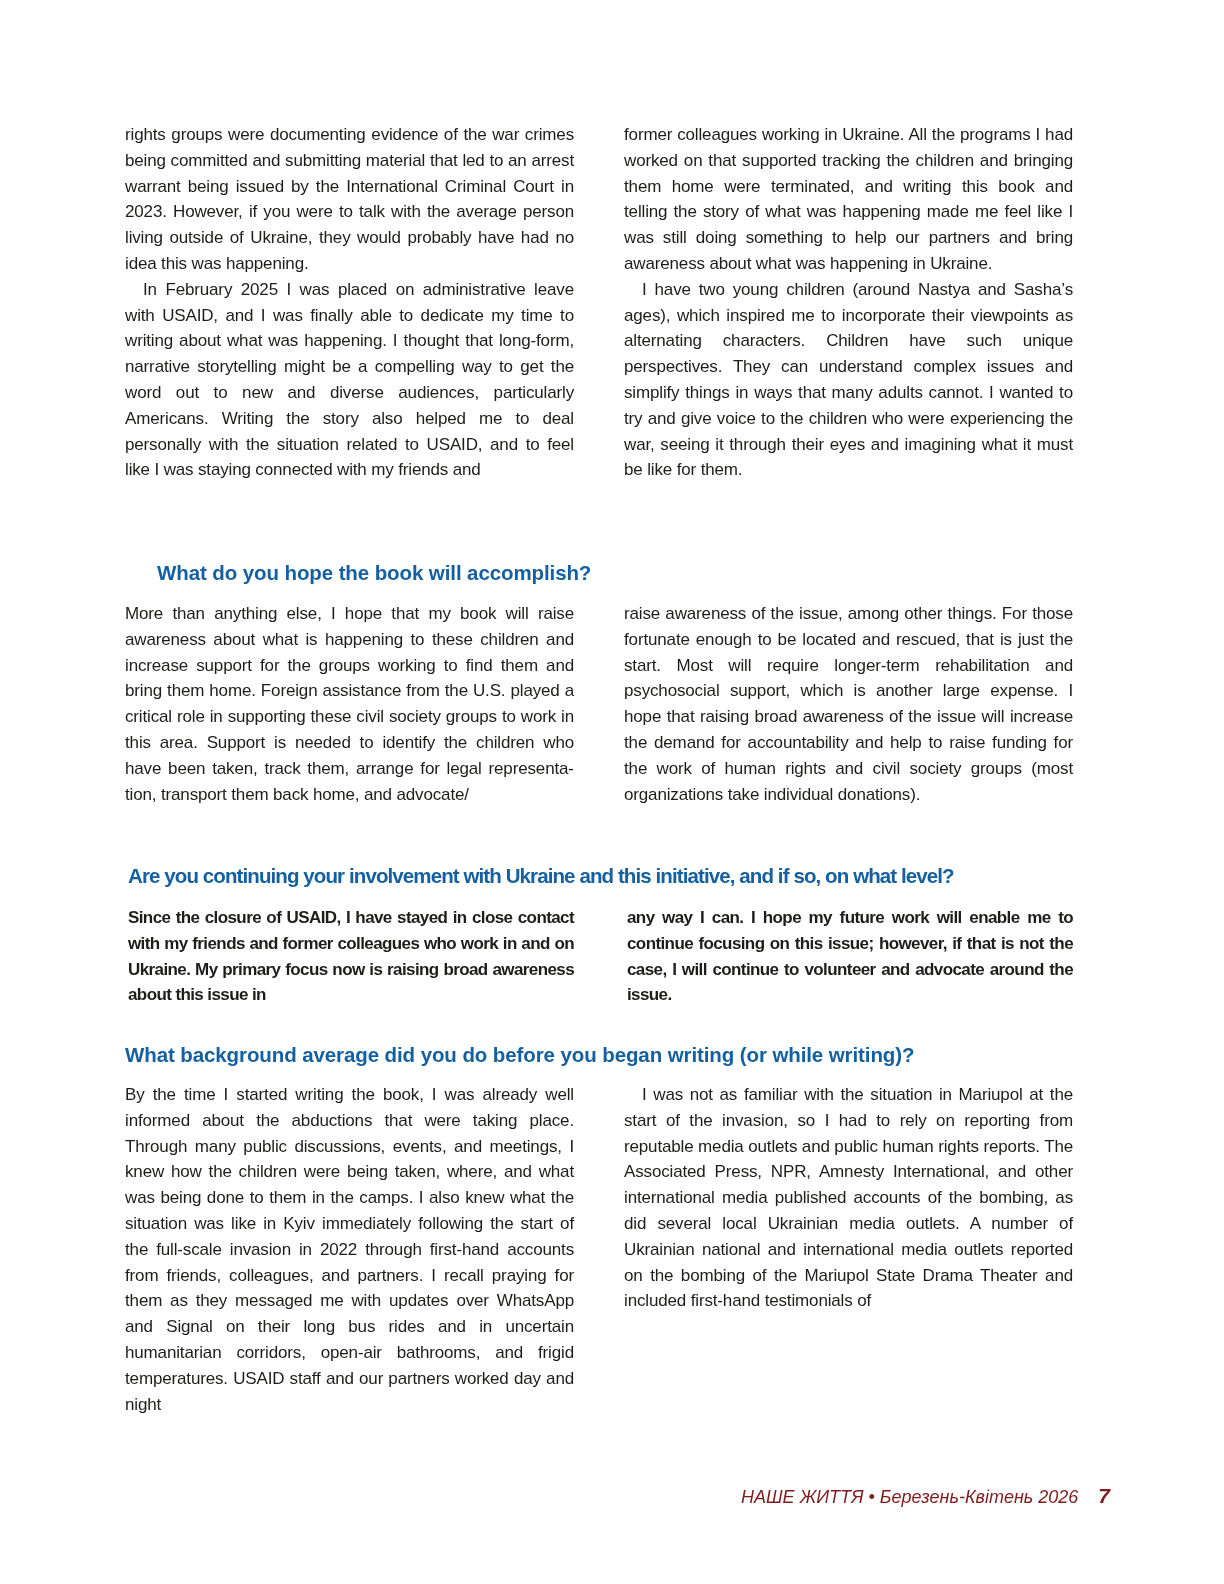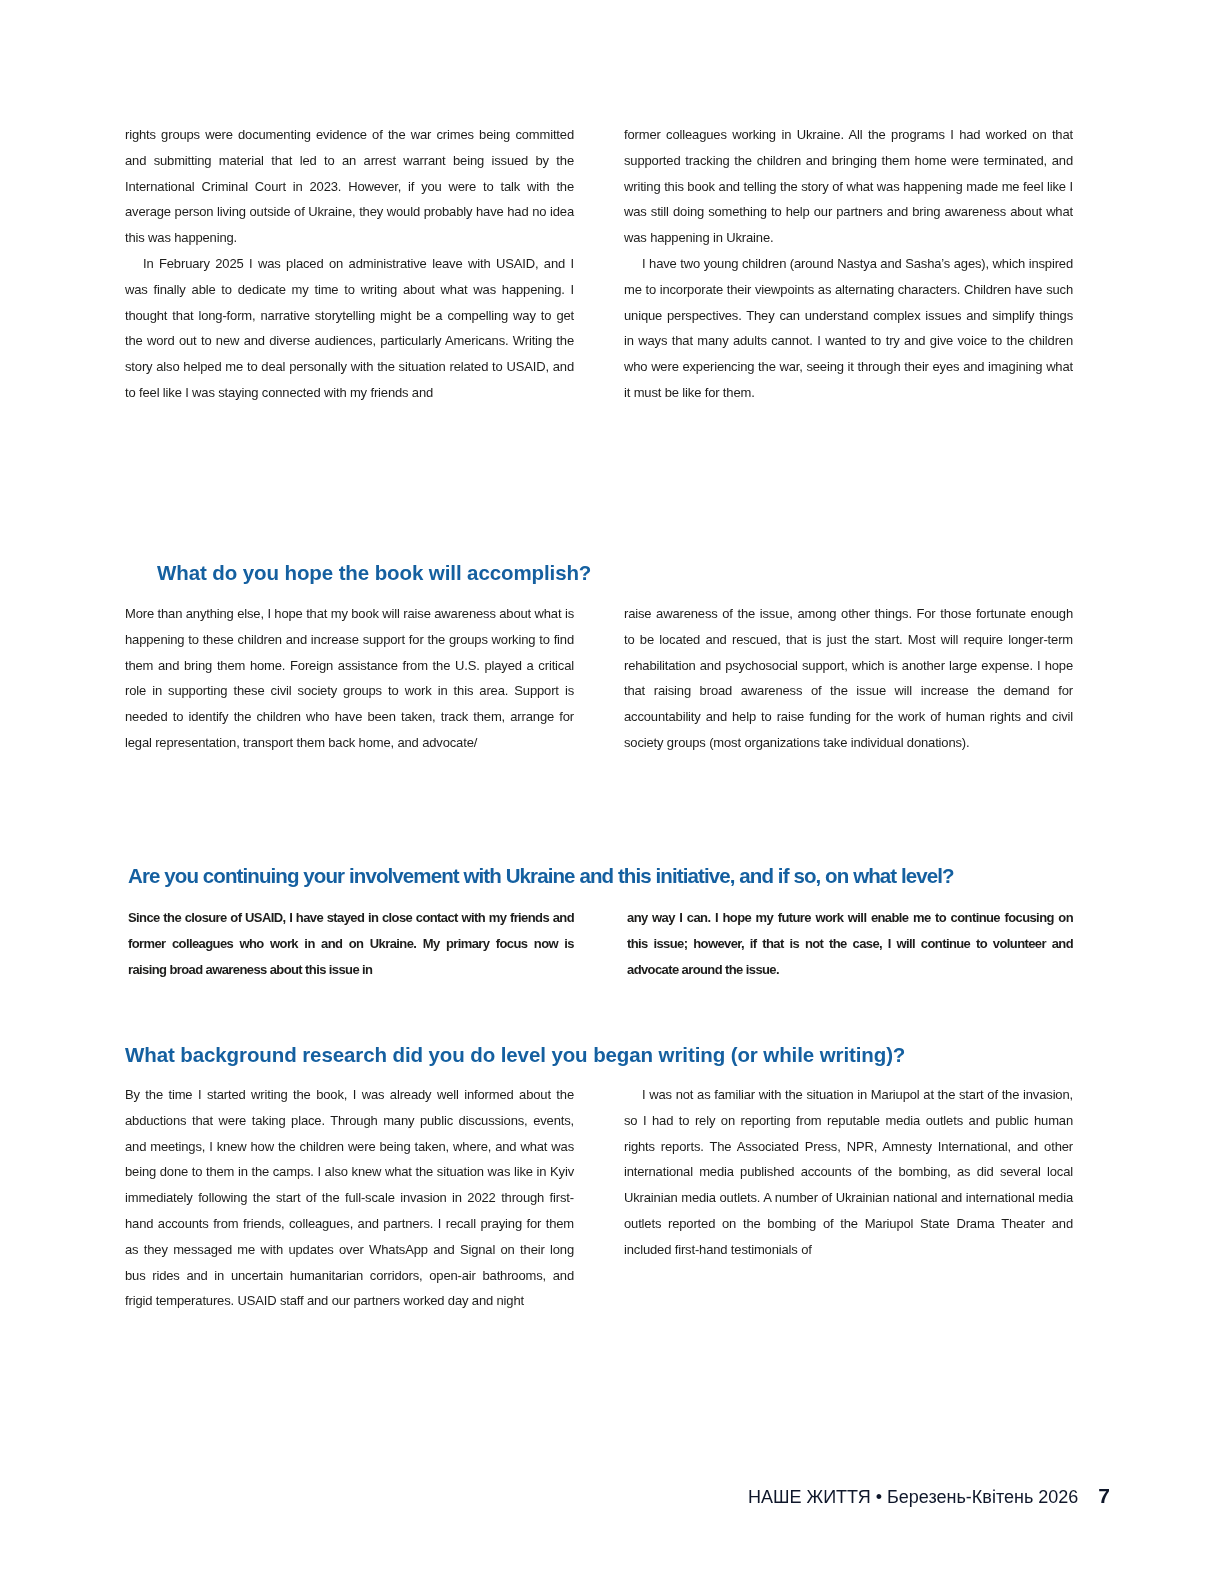--- a/index.html
+++ b/index.html
@@ -26,21 +26,21 @@
     left: 125px;
     width: 948px;
     display: flex;
     justify-content: space-between;
   }
   .col {
     width: 449px;
   }
   .col p {
     margin: 0;
-    font-size: 13px;
+    font-size: 17px;
     line-height: 25.8px;
     text-align: justify;
     text-align-last: left;
     hyphens: manual;
     letter-spacing: -0.15px;
     word-spacing: 0px;
   }
   .col p.indent {
     text-indent: 18px;
   }
@@ -70,22 +70,23 @@
   #h4 { top: 1042px; }
   #sec4 { top: 1082px; }
 
   .footer {
     position: absolute;
     top: 1484px;
     right: 114px;
     display: flex;
     align-items: baseline;
     font-size: 18px;
-    color: #0f172a;
+    color: #7f1d1d;
     white-space: nowrap;
+    font-style: italic;
   }
   .footer .pub { letter-spacing: 0px; }
   .footer .sep { margin: 0 5px; }
   .footer .pagenum {
     font-weight: bold;
     font-size: 21px;
     margin-left: 20px;
   }
 </style>
 </head>
@@ -117,21 +118,21 @@
   <h2 class="heading condensed" id="h3" style="color: rgb(21, 96, 160);">Are you continuing your involvement with Ukraine and this initiative, and if so, on what level?</h2>
   <div class="cols" id="sec3">
     <div class="col">
       <p>Since the closure of USAID, I have stayed in close contact with my friends and former colleagues who work in and on Ukraine. My primary focus now is raising broad awareness about this issue in</p>
     </div>
     <div class="col">
       <p>any way I can. I hope my future work will enable me to continue focusing on this issue; however, if that is not the case, I will continue to volunteer and advocate around the issue.</p>
     </div>
   </div>
 
-  <h2 class="heading" id="h4" style="color: rgb(21, 96, 160);">What background research did you do level you began writing (or while writing)?</h2>
+  <h2 class="heading" id="h4" style="color: rgb(21, 96, 160);">What background average did you do before you began writing (or while writing)?</h2>
   <div class="cols" id="sec4">
     <div class="col">
       <p>By the time I started writing the book, I was already well informed about the abductions that were tak­ing place. Through many public discussions, events, and meetings, I knew how the children were being taken, where, and what was being done to them in the camps. I also knew what the situation was like in Kyiv immediately following the start of the full-scale invasion in 2022 through first-hand ac­counts from friends, colleagues, and partners. I recall praying for them as they messaged me with updates over WhatsApp and Signal on their long bus rides and in uncertain humanitarian corridors, open-air bathrooms, and frigid temperatures. USAID staff and our partners worked day and night</p>
     </div>
     <div class="col">
       <p class="indent">I was not as familiar with the situation in Mari­upol at the start of the invasion, so I had to rely on reporting from reputable media outlets and public human rights reports. The Associated Press, NPR, Amnesty International, and other international media published accounts of the bombing, as did several local Ukrainian media outlets. A number of Ukrainian national and international media outlets reported on the bombing of the Mariupol State Dra­ma Theater and included first-hand testimonials of</p>
     </div>
   </div>
 
   <div class="footer">

